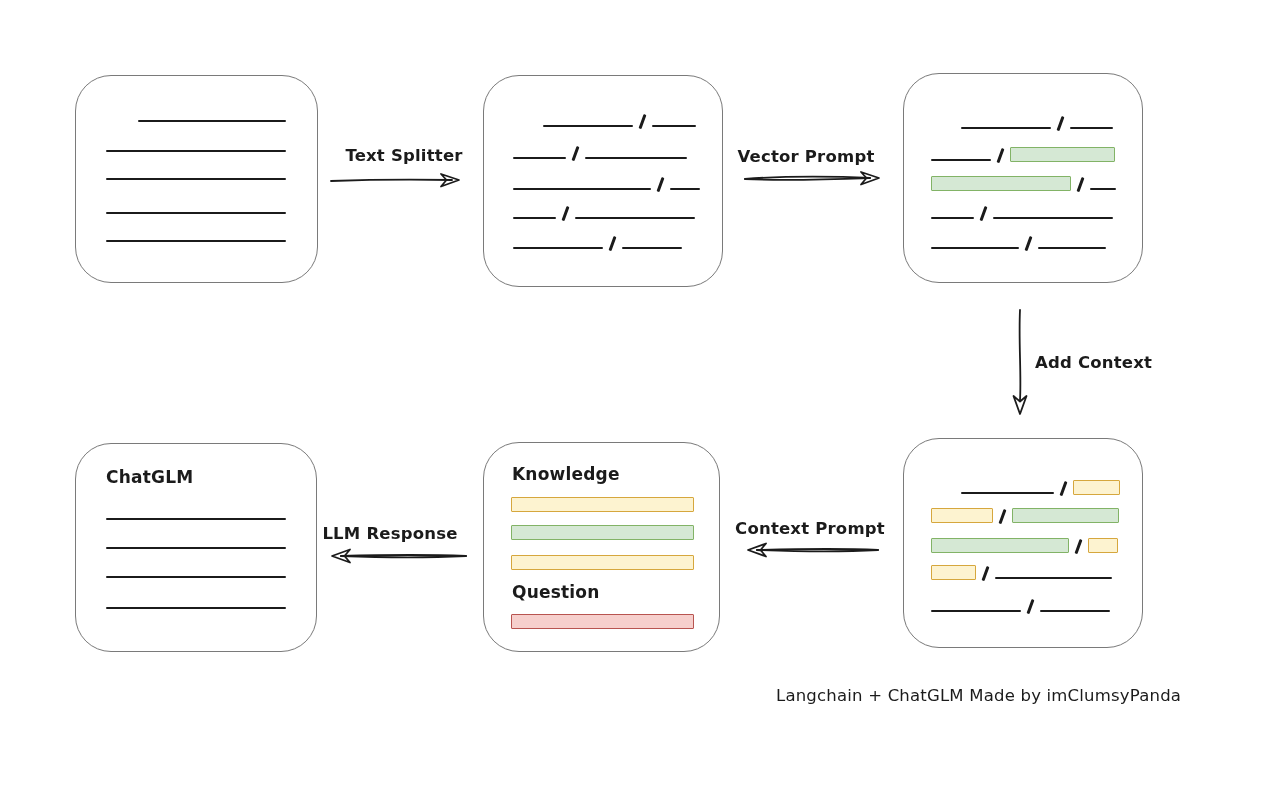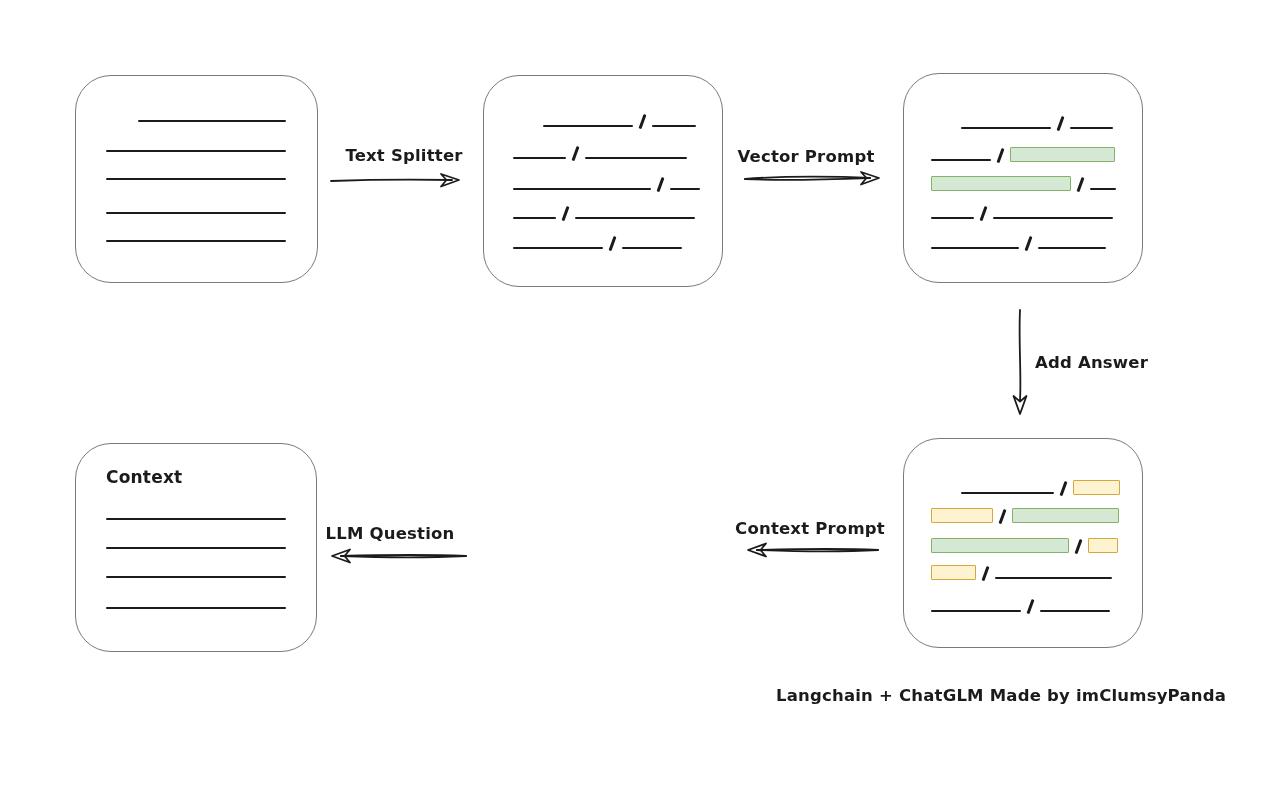--- a/index.html
+++ b/index.html
@@ -25,21 +25,21 @@
   .chunk-red{background:#f6cfcc;border-color:#b85450;}
   .node-label{position:absolute;font-size:17px;font-weight:600;letter-spacing:.2px;white-space:nowrap;}
   .arrow-label{
     position:absolute;font-size:16.5px;font-weight:600;letter-spacing:.2px;
     text-align:center;white-space:nowrap;
   }
   .arrow-svg{position:absolute;overflow:visible;}
   .arrow-svg path{stroke:#1b1b1b;stroke-width:1.8;fill:none;stroke-linecap:round;stroke-linejoin:round;}
   .footer-credit{
     position:absolute;left:776px;top:686px;width:400px;text-align:left;
-    font-size:16.5px;font-weight:700;letter-spacing:.2px;white-space:nowrap;
+    font-size:16.5px;font-weight:400;letter-spacing:.2px;white-space:nowrap;
   }
 </style>
 </head>
 <body>
 
 <div class="canvas">
 
   <div class="node" style="left:75px;top:75px;width:243px;height:208px;">
     <div class="rows" style="left:30px;">
         <div class="drow" style="top: 30px;">
@@ -147,23 +147,41 @@
           <span class="seg-line" style="width: 117px;"></span>
         </div>
         <div class="drow" style="top: 157px;">
           <span class="seg-line" style="width: 90px;"></span>
           <span class="seg-slash"></span>
           <span class="seg-line" style="width: 70px;"></span>
         </div>
       </div>
   </div>
 
+  <div class="node" style="left:483px;top:442px;width:237px;height:210px;">
+    <div class="node-label" style="left:28px;top:21px;">Knowledge</div>
+    <div class="node-label" style="left:28px;top:139px;">Question</div>
+    <div class="rows" style="left:27px;">
+        <div class="drow" style="top: 52px;">
+          <span class="chunk chunk-yellow" style="width: 183px;"></span>
+        </div>
+        <div class="drow" style="top: 80px;">
+          <span class="chunk chunk-green" style="width: 183px;"></span>
+        </div>
+        <div class="drow" style="top: 110px;">
+          <span class="chunk chunk-yellow" style="width: 183px;"></span>
+        </div>
+        <div class="drow" style="top: 169px;">
+          <span class="chunk chunk-red" style="width: 183px;"></span>
+        </div>
+      </div>
+  </div>
 
   <div class="node" style="left:75px;top:443px;width:242px;height:209px;">
-    <div class="node-label" style="left:30px;top:23px;">Context</div>
+    <div class="node-label" style="left:30px;top:23px;">ChatGLM</div>
     <div class="rows" style="left:30px;">
         <div class="drow" style="top: 60px;">
           <span class="seg-line" style="width: 180px;"></span>
         </div>
         <div class="drow" style="top: 89px;">
           <span class="seg-line" style="width: 180px;"></span>
         </div>
         <div class="drow" style="top: 118px;">
           <span class="seg-line" style="width: 180px;"></span>
         </div>
@@ -179,34 +197,34 @@
     <path d="M113 4 L131 10 L113 16.5 L118.5 10 Z"></path>
   </svg>
 
   <div class="arrow-label" style="left:735px;top:147px;width:142px;">Vector Prompt</div>
   <svg class="arrow-svg" style="left:742px;top:168px;" width="146" height="20" viewBox="0 0 146 20">
     <path d="M3 11 C 45 7.5, 100 8.5, 128 10"></path>
     <path d="M3 11 C 45 13, 100 11, 128 10"></path>
     <path d="M119 4 L137 10 L119 16.5 L124.5 10 Z"></path>
   </svg>
 
-  <div class="arrow-label" style="left:1035px;top:353px;text-align:left;">Add Answer</div>
+  <div class="arrow-label" style="left:1035px;top:353px;text-align:left;">Add Context</div>
   <svg class="arrow-svg" style="left:1008px;top:306px;" width="24" height="115" viewBox="0 0 24 115">
     <path d="M12 4 C 10.5 35, 13.5 70, 12 94"></path>
     <path d="M5.5 90 L12 108 L18.5 90 L12 95.5 Z"></path>
   </svg>
 
   <div class="arrow-label" style="left:735px;top:519px;width:150px;">Context Prompt</div>
   <svg class="arrow-svg" style="left:736px;top:540px;" width="150" height="20" viewBox="0 0 150 20">
     <path d="M142 10 C 100 8, 60 9, 21 10"></path>
     <path d="M142 10 C 100 12.5, 60 11.5, 21 10"></path>
     <path d="M30 3.5 L12 10 L30 16.5 L24.5 10 Z"></path>
   </svg>
 
-  <div class="arrow-label" style="left:322px;top:524px;width:136px;">LLM Question</div>
+  <div class="arrow-label" style="left:322px;top:524px;width:136px;">LLM Response</div>
   <svg class="arrow-svg" style="left:318px;top:546px;" width="152" height="20" viewBox="0 0 152 20">
     <path d="M148 10 C 100 8, 60 9, 23 10"></path>
     <path d="M148 10 C 100 12.5, 60 11.5, 23 10"></path>
     <path d="M32 3.5 L14 10 L32 16.5 L26.5 10 Z"></path>
   </svg>
 
   <div class="footer-credit">Langchain + ChatGLM Made by imClumsyPanda</div>
 
 </div>
 

